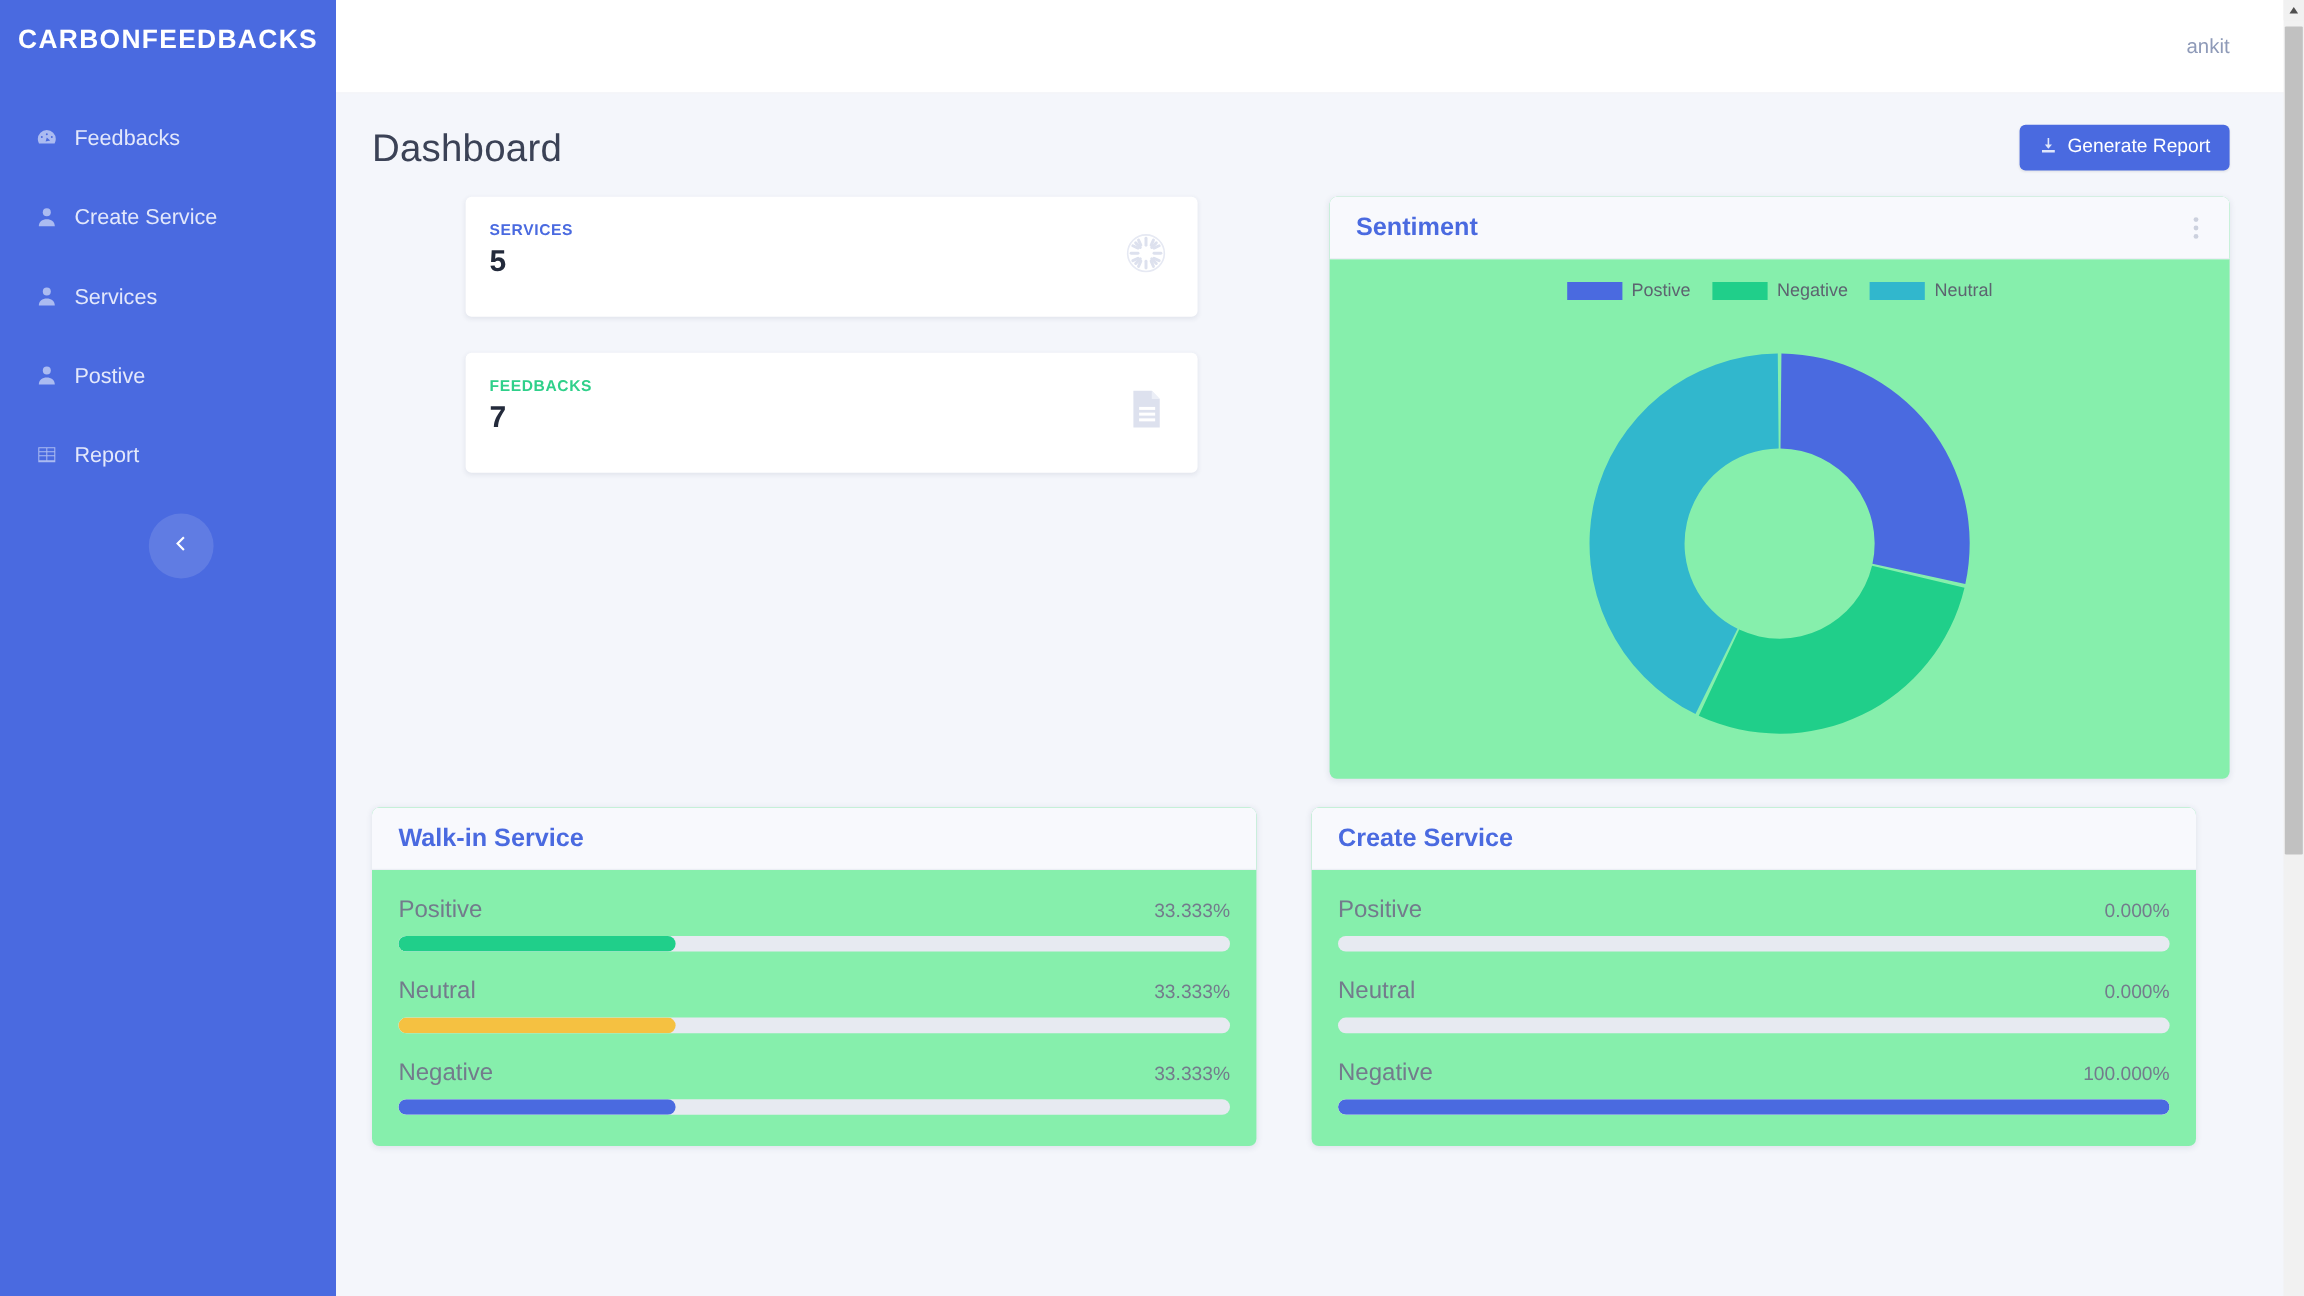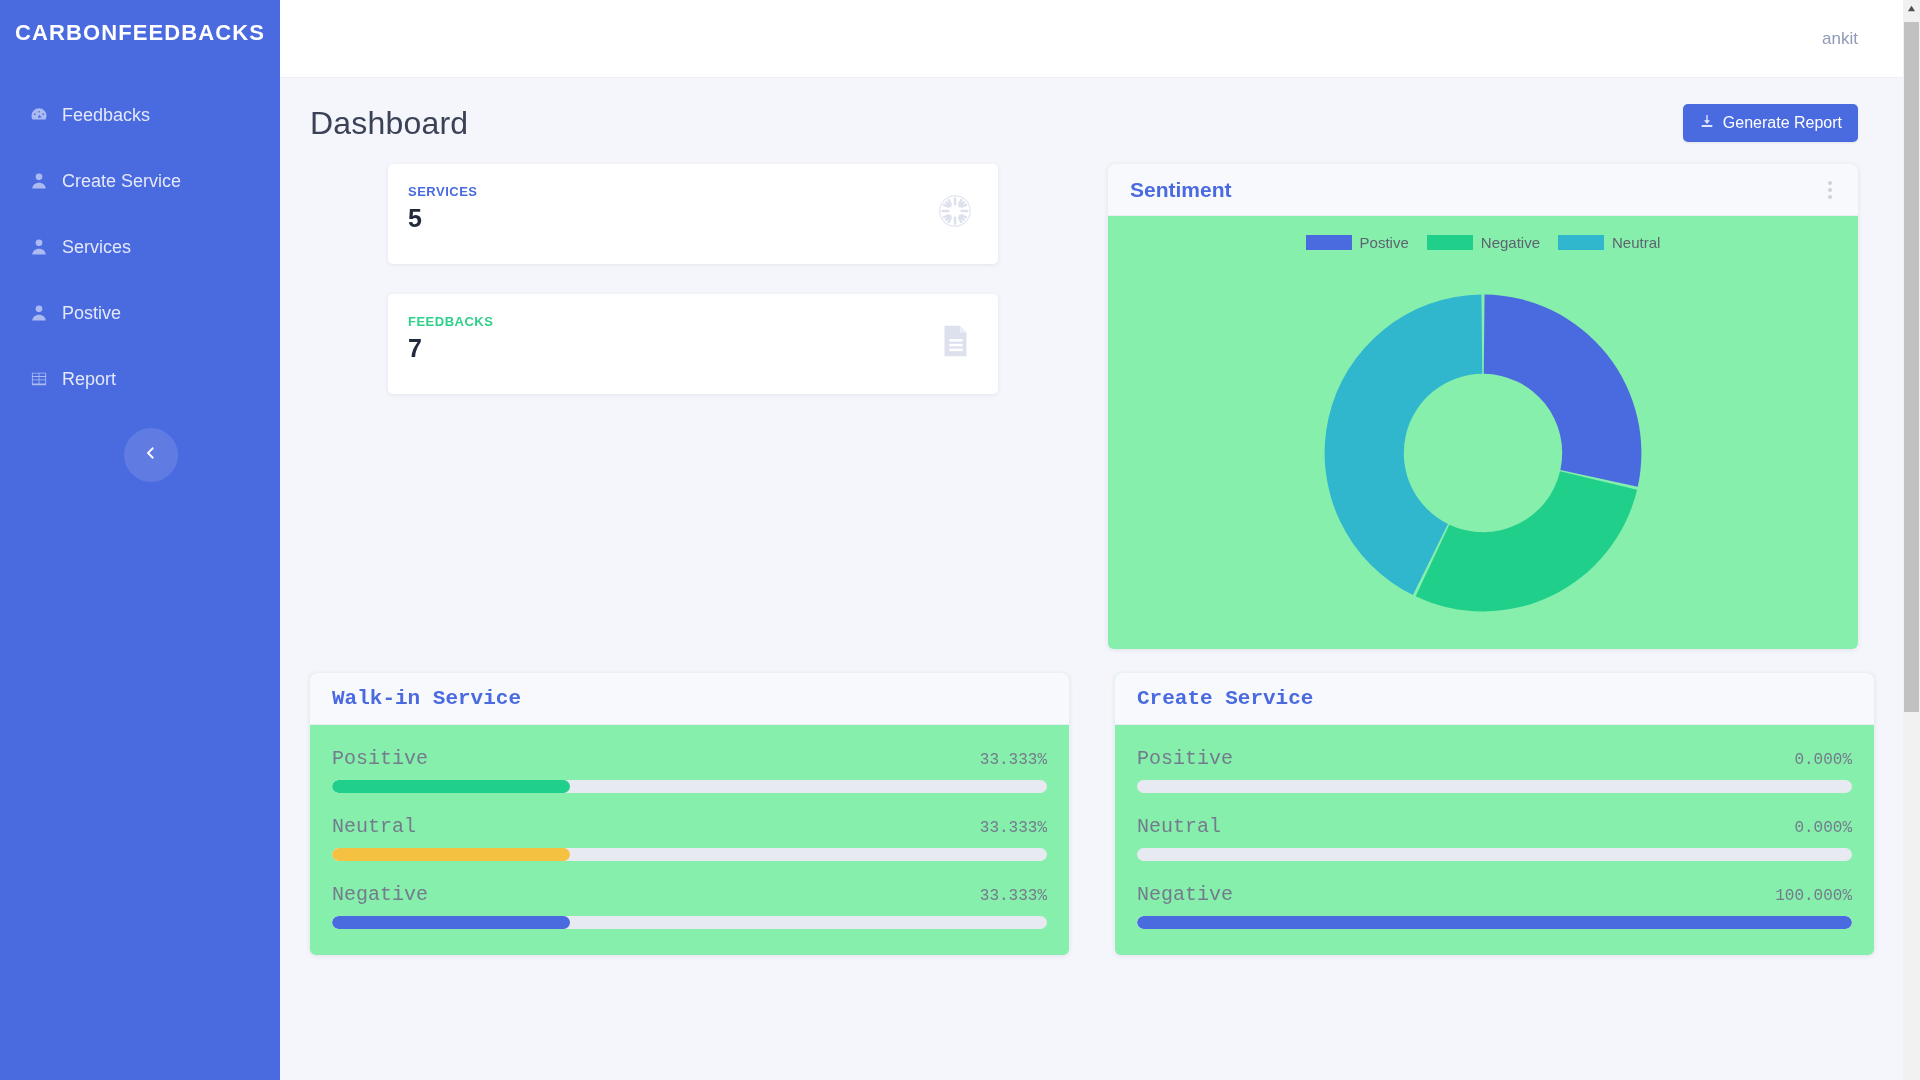--- a/index.html
+++ b/index.html
@@ -170,22 +170,21 @@
   .legend-sw { width: 46px; height: 15px; display: block; }
   .legend-txt { color: #5d6470; font-size: 15px; }
 
   .donut-wrap { display: flex; justify-content: center; }
   .donut { width: 352px; height: 352px; }
 
   
   .grid-bottom {
     display: flex;
     gap: 46px;
-    padding: 24px 46px 0 30px;
-    font-family: Liberation Mono, monospace;
+    padding: 24px 90px 0 30px;
   }
   .svc-card { flex: 1 1 0; }
   .svc-body { padding: 22px 22px 26px 22px; }
   .bar-row { margin-bottom: 22px; }
   .bar-row:last-child { margin-bottom: 0; }
   .bar-head {
     display: flex; justify-content: space-between; align-items: baseline;
     margin-bottom: 10px;
   }
   .bar-name { color: #737b8c; font-size: 20px; }

